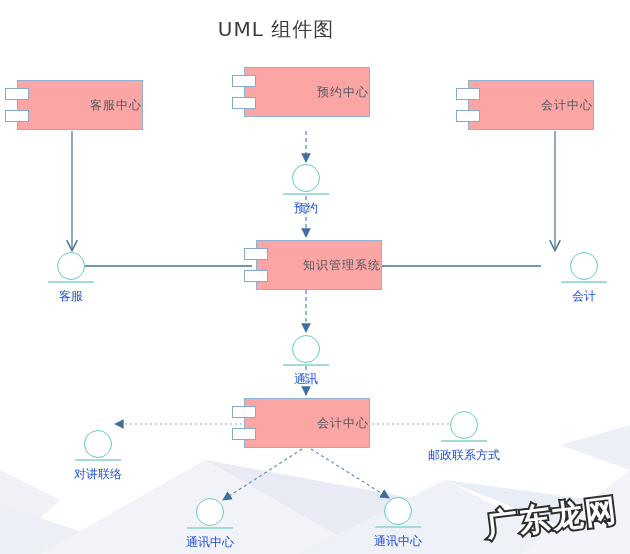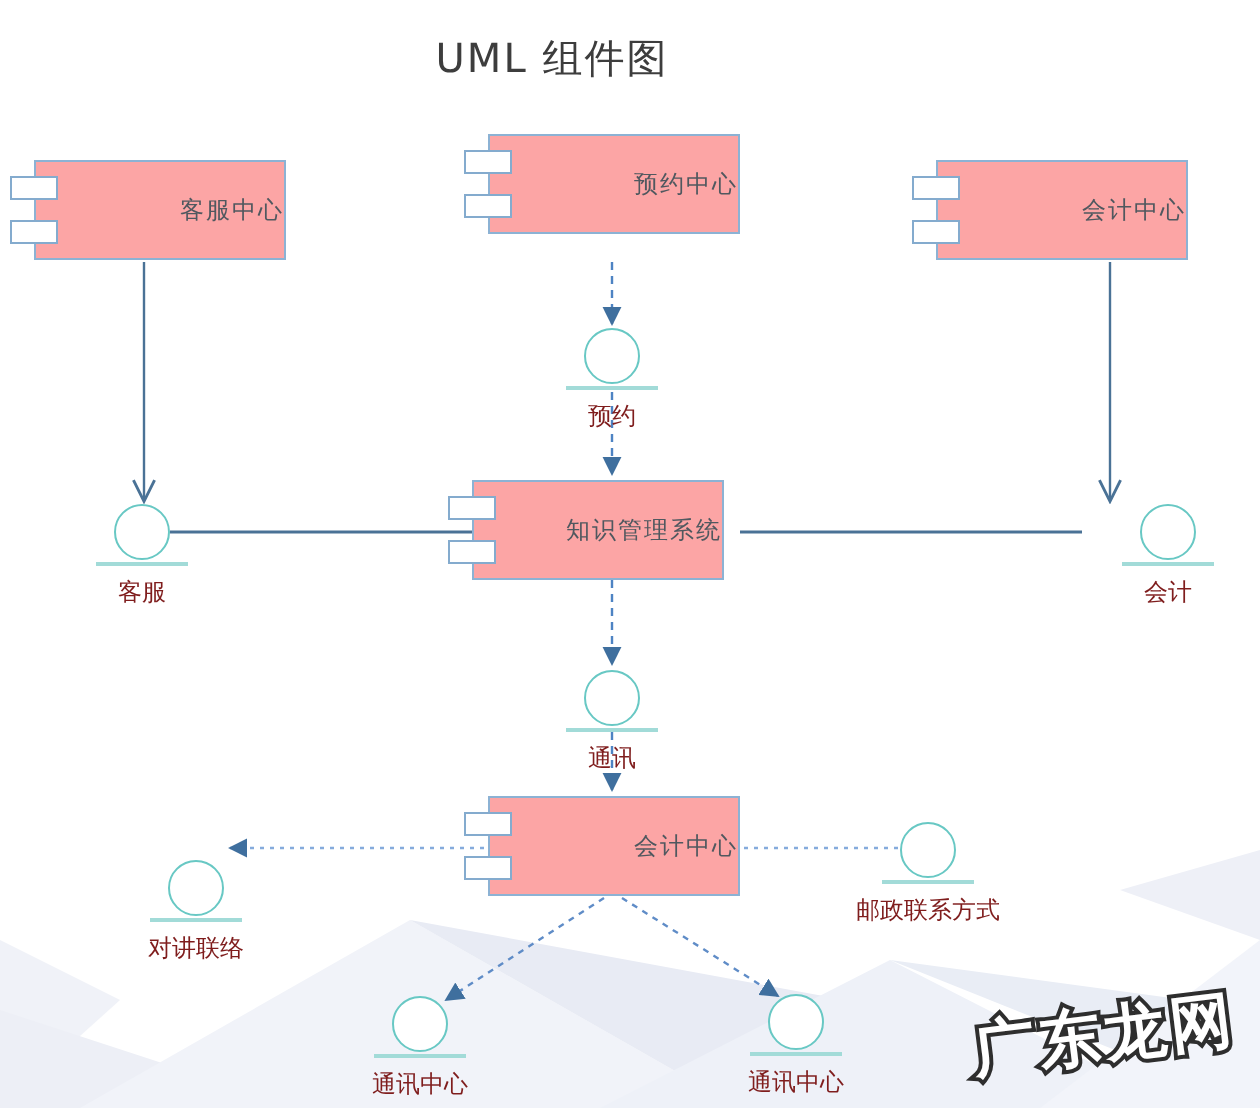--- a/index.html
+++ b/index.html
@@ -25,21 +25,21 @@
   
   .interface{
     position:absolute;width:96px;margin-left:-48px;display:flex;flex-direction:column;
     align-items:center;z-index:3;
   }
   .circle{
     width:28px;height:28px;border:1.6px solid #68c8c4;border-radius:50%;
     background:#fff;box-sizing:border-box;
   }
   .iline{width:46px;height:2px;background:#a2dbd8;margin-top:1px;}
-  .ilabel{margin-top:5px;font-size:12px;color:#7f1d1d;white-space:nowrap;}
+  .ilabel{margin-top:5px;font-size:12px;color:#1d4ed8;white-space:nowrap;}
   svg.bg{position:absolute;left:0;top:0;z-index:1;}
   svg.connectors{position:absolute;left:0;top:0;z-index:2;}
   svg.wm{position:absolute;left:0;top:0;z-index:4;pointer-events:none;}
 </style>
 </head>
 <body>
 
 <svg class="bg" width="630" height="554" viewBox="0 0 630 554">
   <polygon points="0,554 0,470 60,500 0,554" fill="#f0f2f8"></polygon>
   <polygon points="0,554 0,505 150,554" fill="#edeff6"></polygon>
@@ -84,21 +84,21 @@
 <div class="component" style="left:244px;top:67px">
   <span class="port port1"></span>
   <span class="port port2"></span>
   <span class="clabel">预约中心</span>
 </div>
 <div class="component" style="left:468px;top:80px">
   <span class="port port1"></span>
   <span class="port port2"></span>
   <span class="clabel">会计中心</span>
 </div>
-<div class="component" style="left:236px;top:240px">
+<div class="component" style="left:256px;top:240px">
   <span class="port port1"></span>
   <span class="port port2"></span>
   <span class="clabel">知识管理系统</span>
 </div>
 <div class="component" style="left:244px;top:398px">
   <span class="port port1"></span>
   <span class="port port2"></span>
   <span class="clabel">会计中心</span>
 </div>
 

